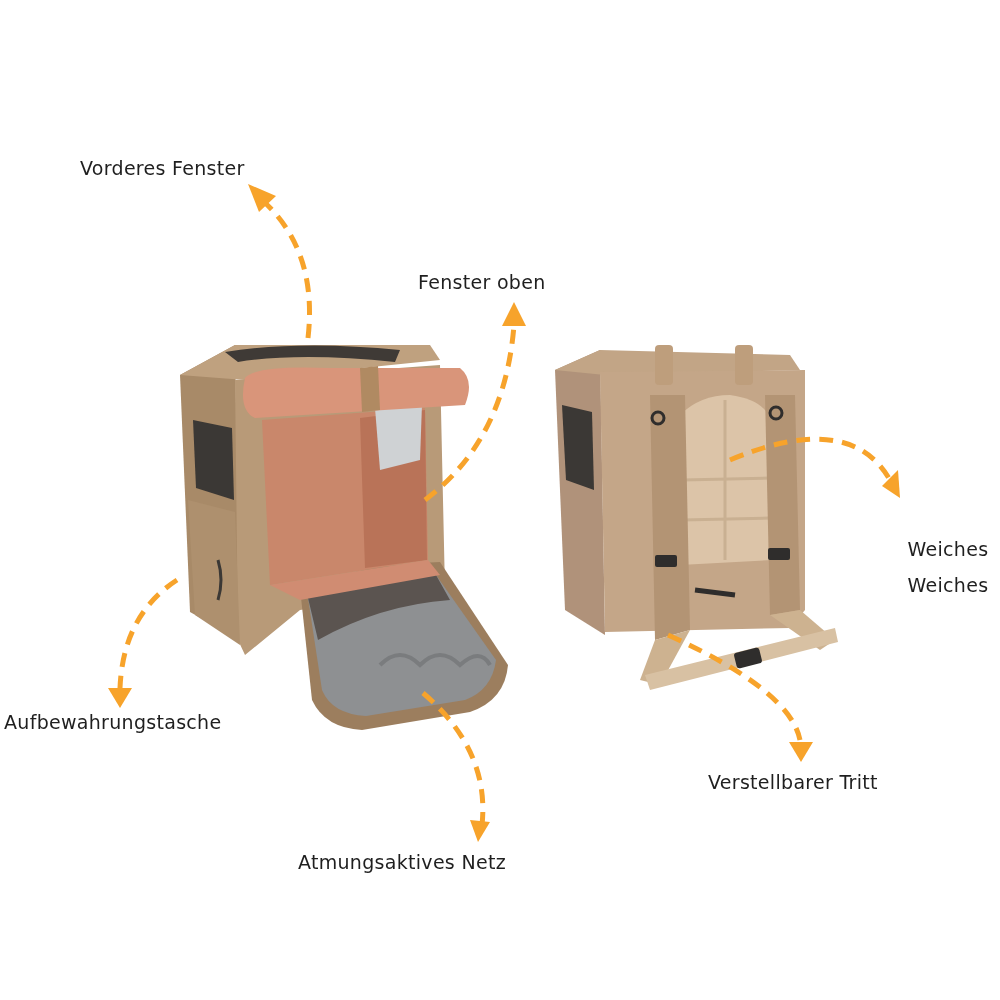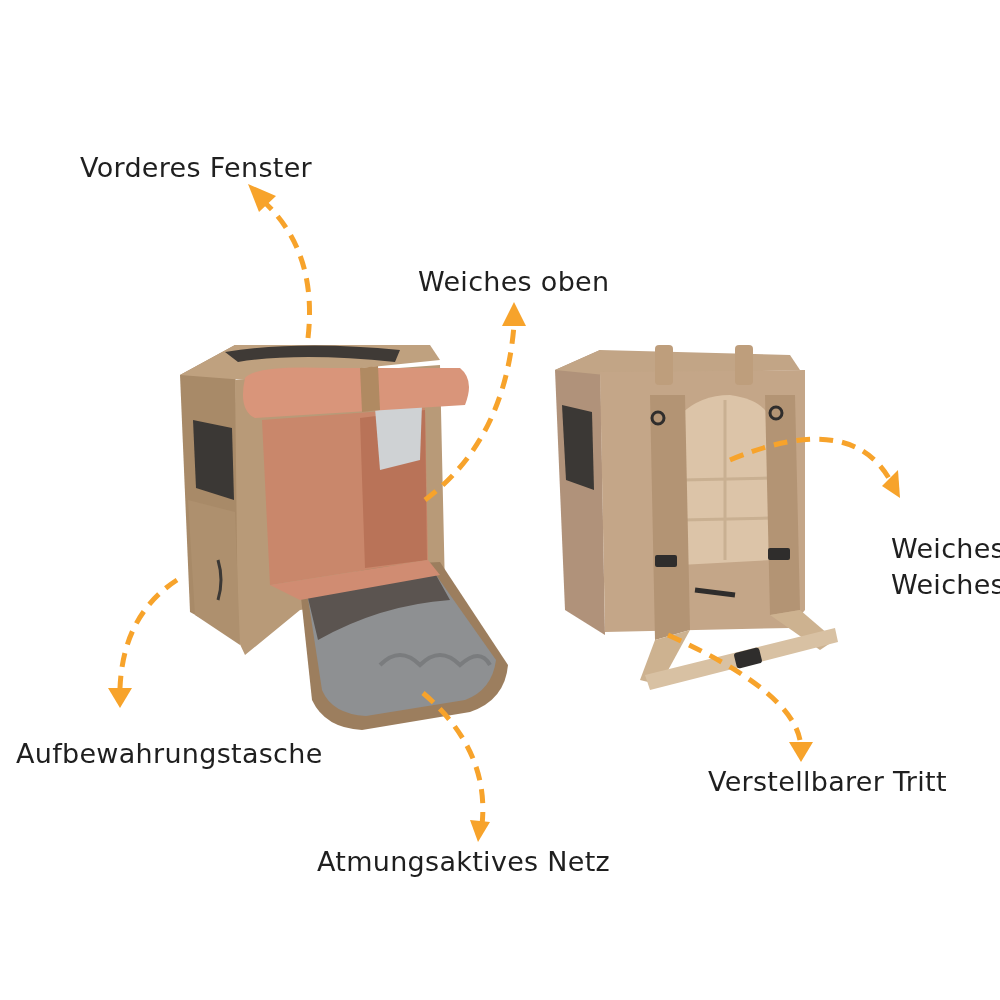--- a/index.html
+++ b/index.html
@@ -1,17 +1,17 @@
 <!DOCTYPE html>
 <html><head>
 <meta charset="utf-8">
 <style>
   html,body{margin:0;padding:0;background:#ffffff;}
   body{width:1000px;height:1000px;position:relative;overflow:hidden;font-family:"DejaVu Sans","Liberation Sans",sans-serif;}
-  .label{position:absolute;color:#1f1f1f;font-size:27px;font-weight:500;letter-spacing:0.3px;line-height:36px;white-space:nowrap;}
+  .label{position:absolute;color:#1f1f1f;font-size:19px;font-weight:500;letter-spacing:0.3px;line-height:36px;white-space:nowrap;}
   .label.center{text-align:center;}
   svg.layer{position:absolute;left:0;top:0;width:1000px;height:1000px;}
   .arrow path.line{fill:none;stroke:#F7A32B;stroke-width:5;stroke-dasharray:14 9;stroke-linecap:butt;}
   .arrow path.head{fill:#F7A32B;}
 </style>
 </head>
 <body>
 
 <svg class="layer" viewBox="0 0 1000 1000">
 
@@ -97,20 +97,20 @@
     <path class="line" d="M730 460 Q850 410 890 480"></path>
     <path class="head" d="M900 498 L882 486 L898 470 Z"></path>
   </g>
   <g class="arrow">
     <path class="line" d="M668 635 Q790 690 800 740"></path>
     <path class="head" d="M801 762 L789 742 L813 742 Z"></path>
   </g>
 </svg>
 
 <div class="label" style="left:80px;top:150px;">Vorderes Fenster</div>
-<div class="label" style="left:418px;top:264px;">Weiches oben</div>
-<div class="label" style="left:16px;top:704px;margin-top:32px;">Aufbewahrungstasche</div>
-<div class="label" style="left:317px;top:844px;">Atmungsaktives Netz</div>
+<div class="label" style="left:418px;top:264px;">Fenster oben</div>
+<div class="label" style="left:4px;top:704px;">Aufbewahrungstasche</div>
+<div class="label" style="left:298px;top:844px;">Atmungsaktives Netz</div>
 <div class="label center" style="left:878px;top:503px;width:140px;margin-top:28px;">
   <div>Weiches</div>
   <div>Weiches</div>
 </div>
 <div class="label" style="left:708px;top:764px;">Verstellbarer Tritt</div>
 
 </body></html>

